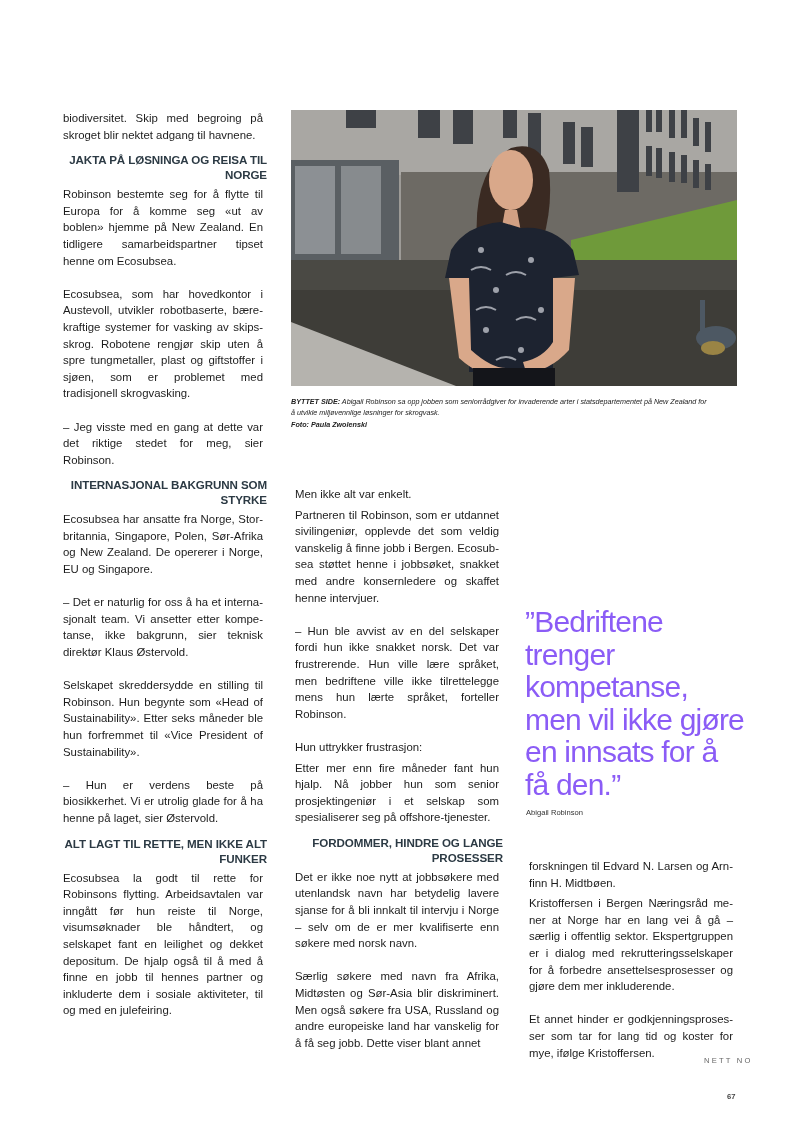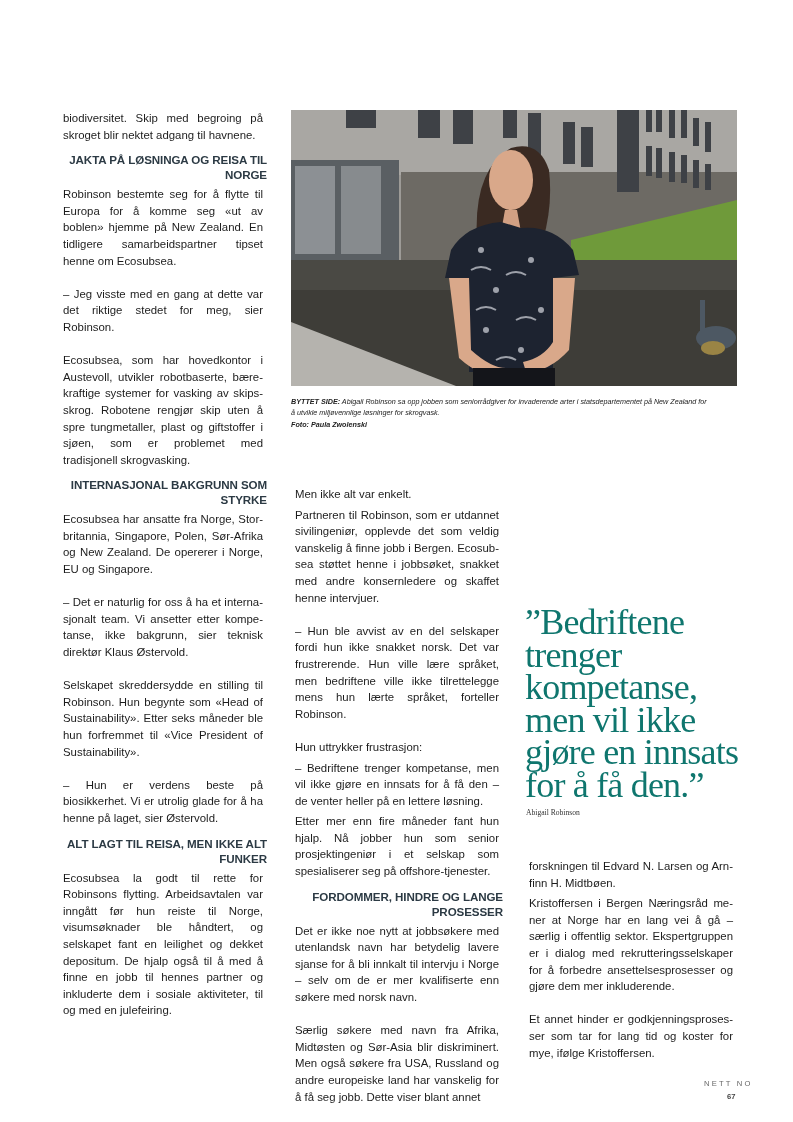--- a/index.html
+++ b/index.html
@@ -7,40 +7,40 @@
   .col { position: absolute; font-size: 11.4px; line-height: 16.6px; text-align: justify; }
   .col p { margin: 4px; }
   .col p.gap { margin-top: 16.6px; }
   .col h3 { margin: 9px 0 3px 0; font-size: 11.6px; line-height: 15px; font-weight: bold; color: #2c3a44; text-align: right; letter-spacing: -0.1px; }
   #col1 { left: 59px; top: 106px; width: 208px; }
   #col2 { left: 291px; top: 482px; width: 212px; }
   #col3 { left: 525px; top: 854px; width: 212px; }
   #photo { position: absolute; left: 291px; top: 110px; width: 446px; height: 276px; overflow: hidden; background: #8a8a88; }
   #caption { position: absolute; left: 291px; top: 396px; width: 420px; font-size: 7.2px; line-height: 11.4px; font-style: italic; color: #222; }
   #caption b { font-weight: bold; text-align: center; }
-  #pullquote { position: absolute; left: 525px; top: 606px; width: 220px; font-family: Liberation Serif, serif; font-size: 36px; line-height: 32.5px; color: #0f766e; letter-spacing: -0.8px; }
-  #quote-attrib { position: absolute; left: 526px; top: 808px; font-size: 7.6px; color: #333; font-family: Liberation Serif, serif; }
-  #footer-mag { position: absolute; left: 658px; top: 1079px; font-size: 7.6px; letter-spacing: 2.2px; color: #666; padding-left: 46px; }
+  #pullquote { position: absolute; left: 525px; top: 606px; width: 220px; font-family: Liberation Sans, sans-serif; font-size: 30px; line-height: 32.5px; color: #8b5cf6; letter-spacing: -0.8px; }
+  #quote-attrib { position: absolute; left: 526px; top: 808px; font-size: 7.6px; color: #333; }
+  #footer-mag { position: absolute; left: 658px; top: 1056px; font-size: 7.6px; letter-spacing: 2.2px; color: #666; padding-left: 46px; }
   #footer-page { position: absolute; left: 727px; top: 1092px; font-size: 7.6px; font-weight: bold; color: #444; }
 </style>
 </head>
 <body>
 
 <div id="col1" class="col">
   <p>biodiversitet. Skip med begroing på skroget blir nektet adgang til havnene.</p>
   <h3>JAKTA PÅ LØSNINGA OG REISA TIL NORGE</h3>
   <p>Robinson bestemte seg for å flytte til Europa for å komme seg «ut av boblen» hjemme på New Zealand. En tidligere samarbeidspartner tipset henne om Ecosubsea.</p>
+  <p class="gap">Ecosubsea, som har hovedkontor i Austevoll, utvikler robotbaserte, bære­kraftige systemer for vasking av skips­skrog. Robotene rengjør skip uten å spre tungmetaller, plast og giftstoffer i sjø­en, som er problemet med tradisjonell skrogvasking.</p>
   <p class="gap">– Jeg visste med en gang at dette var det riktige stedet for meg, sier Robinson.</p>
-  <p class="gap">Ecosubsea, som har hovedkontor i Austevoll, utvikler robotbaserte, bære­kraftige systemer for vasking av skips­skrog. Robotene rengjør skip uten å spre tungmetaller, plast og giftstoffer i sjø­en, som er problemet med tradisjonell skrogvasking.</p>
   <h3>INTERNASJONAL BAKGRUNN SOM STYRKE</h3>
   <p>Ecosubsea har ansatte fra Norge, Stor­britannia, Singapore, Polen, Sør-Afrika og New Zealand. De opererer i Norge, EU og Singapore.</p>
   <p class="gap">– Det er naturlig for oss å ha et interna­sjonalt team. Vi ansetter etter kompe­tanse, ikke bakgrunn, sier teknisk direk­tør Klaus Østervold.</p>
   <p class="gap">Selskapet skreddersydde en stilling til Robinson. Hun begynte som «Head of Sustainability». Etter seks måneder ble hun forfremmet til «Vice President of Sustainability».</p>
   <p class="gap">– Hun er verdens beste på biosikkerhet. Vi er utrolig glade for å ha henne på la­get, sier Østervold.</p>
-  <h3>ALT LAGT TIL REISA, MEN IKKE ALT FUNKER</h3>
+  <h3>ALT LAGT TIL RETTE, MEN IKKE ALT FUNKER</h3>
   <p>Ecosubsea la godt til rette for Robinsons flytting. Arbeidsavtalen var inngått før hun reiste til Norge, visumsøknader ble håndtert, og selskapet fant en leilighet og dekket depositum. De hjalp også til å med å finne en jobb til hennes partner og inkluderte dem i sosiale aktiviteter, til og med en julefeiring.</p>
 </div>
 
 <div id="photo" aria-label="Abigail Robinson standing in front of a stone building by a pond">
   <svg width="446" height="276" viewBox="0 0 446 276">
 
     <rect x="0" y="0" width="446" height="150" fill="#9d9b97"></rect>
     <rect x="0" y="0" width="446" height="65" fill="#a9a7a3"></rect>
 
     <rect x="110" y="62" width="340" height="88" fill="#6d6a64"></rect>
@@ -111,21 +111,20 @@
 <div id="caption">
   <b>BYTTET SIDE:</b><span> Abigail Robinson sa opp jobben som seniorrådgiver for invaderende arter i statsdepartementet på New Zealand for å utvikle miljøvennlige løsninger for skrogvask.</span><br>
   <b>Foto: Paula Zwolenski</b>
 </div>
 
 <div id="col2" class="col">
   <p>Men ikke alt var enkelt.</p>
   <p>Partneren til Robinson, som er utdannet sivilingeniør, opplevde det som veldig vanskelig å finne jobb i Bergen. Ecosub­sea støttet henne i jobbsøket, snakket med andre konsernledere og skaffet henne intervjuer.</p>
   <p class="gap">– Hun ble avvist av en del selskaper fordi hun ikke snakket norsk. Det var frustre­rende. Hun ville lære språket, men be­driftene ville ikke tilrettelegge mens hun lærte språket, forteller Robinson.</p>
   <p class="gap">Hun uttrykker frustrasjon:</p>
-  <p>– Bedriftene trenger kompetanse, men vil ikke gjøre en innsats for å få den – de venter heller på en lettere løsning.</p>
   <p>Etter mer enn fire måneder fant hun hjalp. Nå jobber hun som senior prosjektinge­niør i et selskap som spesialiserer seg på offshore-tjenester.</p>
   <h3>FORDOMMER, HINDRE OG LANGE PROSESSER</h3>
   <p>Det er ikke noe nytt at jobbsøkere med utenlandsk navn har betydelig lavere sjanse for å bli innkalt til intervju i Norge – selv om de er mer kvalifiserte enn søkere med norsk navn.</p>
   <p class="gap">Særlig søkere med navn fra Afrika, Midtøsten og Sør-Asia blir diskriminert. Men også søkere fra USA, Russland og andre europeiske land har vanskelig for å få seg jobb. Dette viser blant annet</p>
 </div>
 
 <div id="pullquote">”Bedriftene trenger kompetanse, men vil ikke gjøre en innsats for å få den.”</div>
 <div id="quote-attrib">Abigail Robinson</div>
 
 <div id="col3" class="col">

